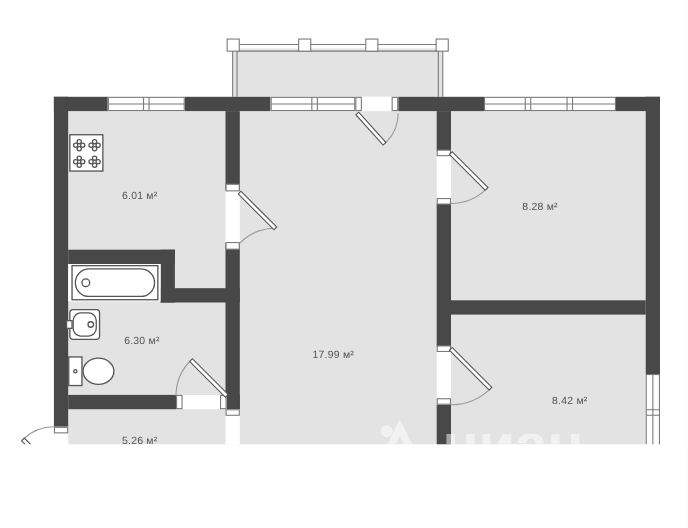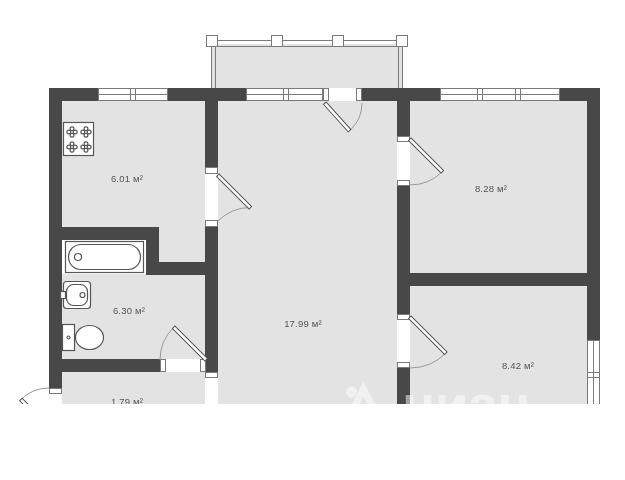--- a/index.html
+++ b/index.html
@@ -194,18 +194,18 @@
       <path d="M348 420 L363.5 389 L379 420" fill="none" stroke="#ffffff" stroke-width="7" stroke-linecap="round"></path>
       <circle cx="351.5" cy="392" r="5.5" fill="#ffffff"></circle>
     </g>
   </svg>
 
   <span class="area-label" style="left:127px;top:178px;">6.01 м²</span>
   <span class="area-label" style="left:491px;top:188px;">8.28 м²</span>
   <span class="area-label" style="left:303px;top:275px;margin-top:48px;">17.99 м²</span>
   <span class="area-label" style="left:129px;top:310px;">6.30 м²</span>
   <span class="area-label" style="left:492px;top:365px;margin-left:26px;">8.42 м²</span>
-  <span class="area-label" style="left:127px;top:401px;">1.79 м²</span>
+  <span class="area-label" style="left:127px;top:401px;">5.26 м²</span>
 
   <div class="wm-brand">циан</div>
   <div class="wm-id">№ 284953373</div>
 
 </div>
 
 </body></html>

